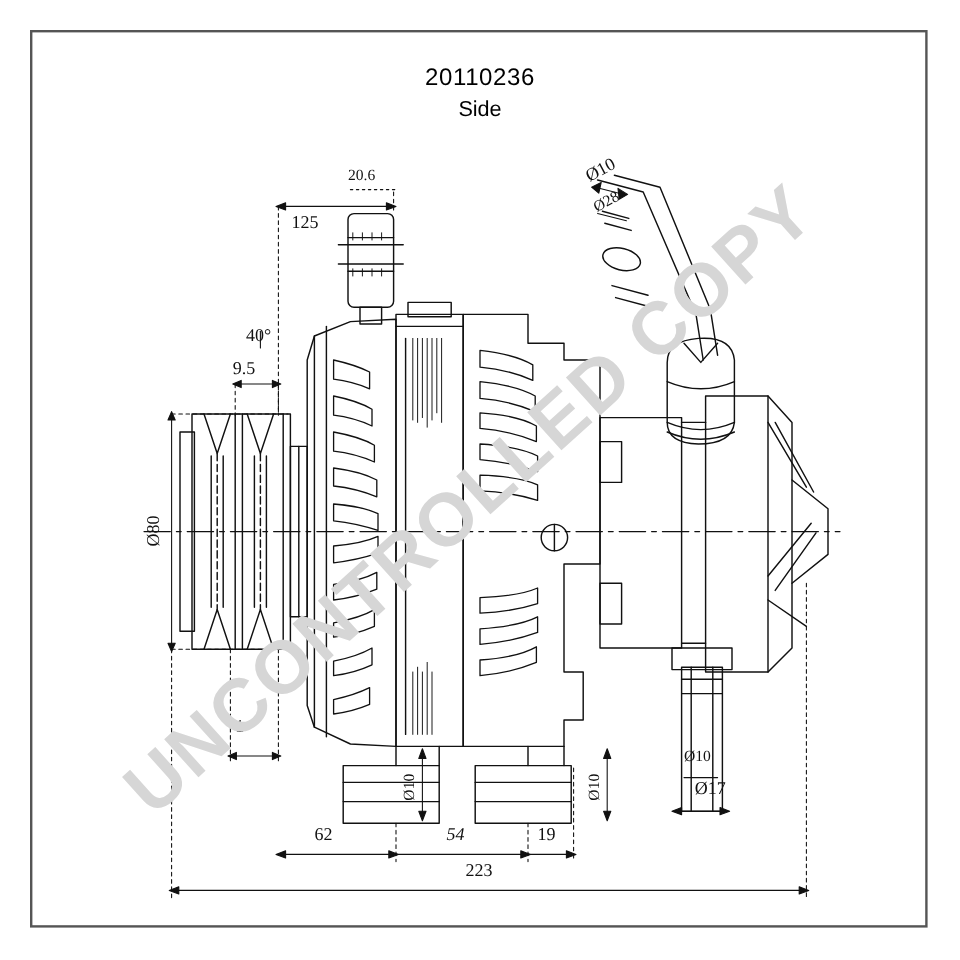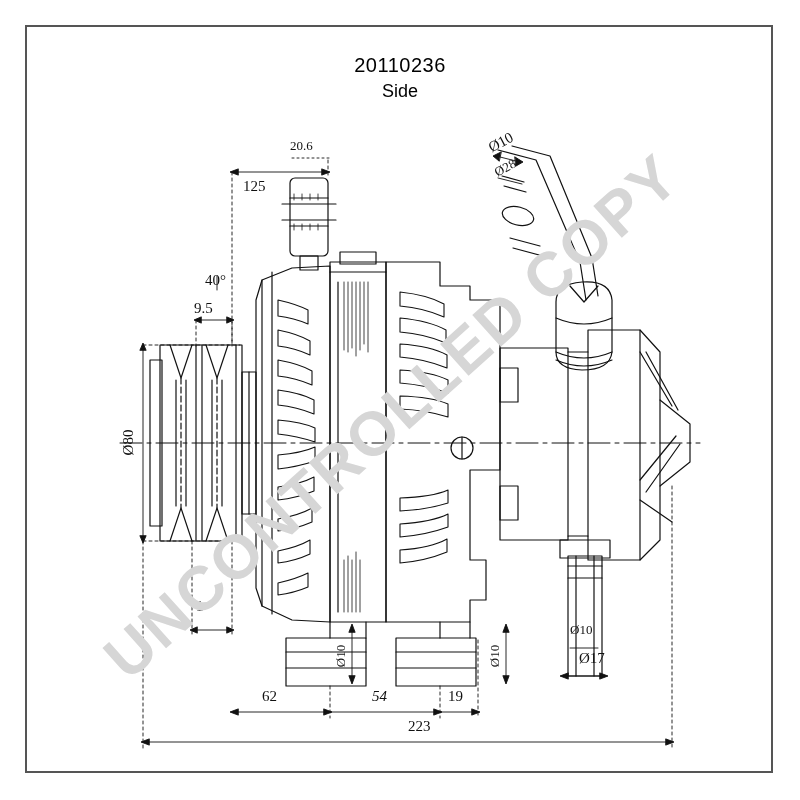--- a/index.html
+++ b/index.html
@@ -281,21 +281,21 @@
     <div class="dimtext rot90" style="left:116px;top:434px;">Ø80</div>
     <div class="dimtext" style="left:205px;top:272px;">40°</div>
     <div class="dimtext" style="left:194px;top:300px;">9.5</div>
     <div class="dimtext" style="left:243px;top:178px;">125</div>
     <div class="dimtext small" style="left:290px;top:138px;">20.6</div>
     <div class="dimtext" style="left:196px;top:598px;">1</div>
 
     <div class="dimtext" style="left:262px;top:688px;">62</div>
     <div class="dimtext" style="left:372px;top:688px;font-style:italic;">54</div>
     <div class="dimtext" style="left:448px;top:688px;">19</div>
-    <div class="dimtext" style="left:408px;top:718px;">223</div>
+    <div class="dimtext" style="left:388px;top:718px;">223</div>
 
     <div class="dimtext tilt" style="left:488px;top:134px;">Ø10</div>
     <div class="dimtext tilt small" style="left:494px;top:160px;">Ø28</div>
 
     <div class="dimtext small" style="left:570px;top:622px;">Ø10</div>
     <div class="dimtext" style="left:566px;top:650px;margin-left:13px;">Ø17</div>
 
     <div class="dimtext rotneg small" style="left:330px;top:648px;">Ø10</div>
     <div class="dimtext rotneg small" style="left:484px;top:648px;">Ø10</div>
   </div>

